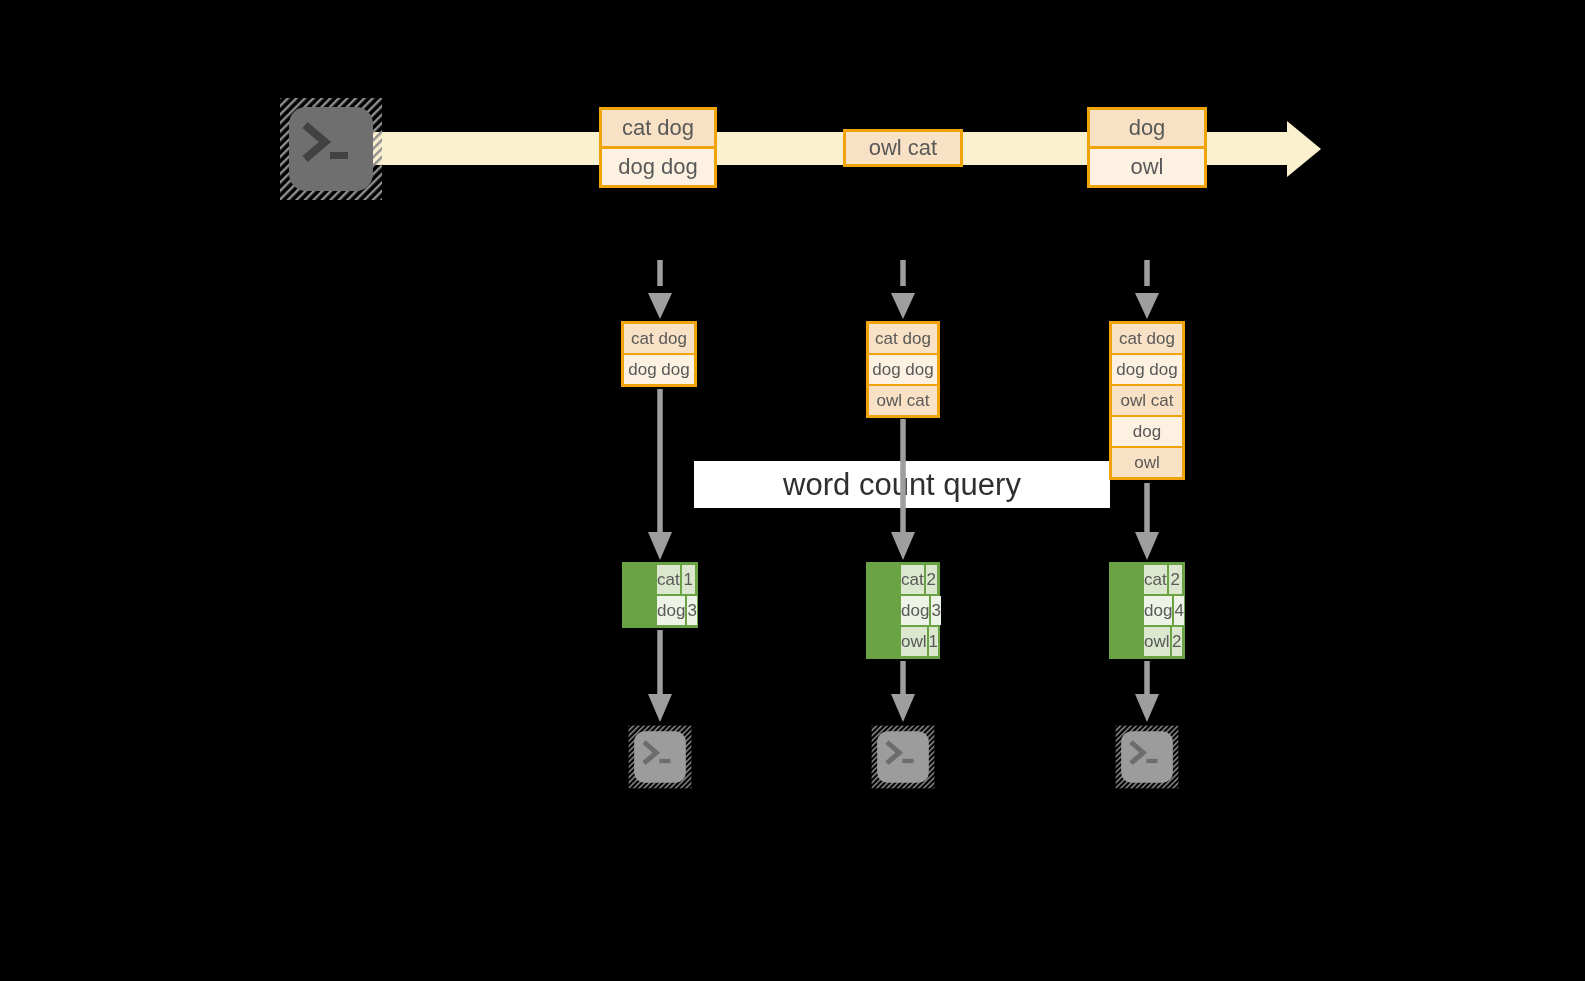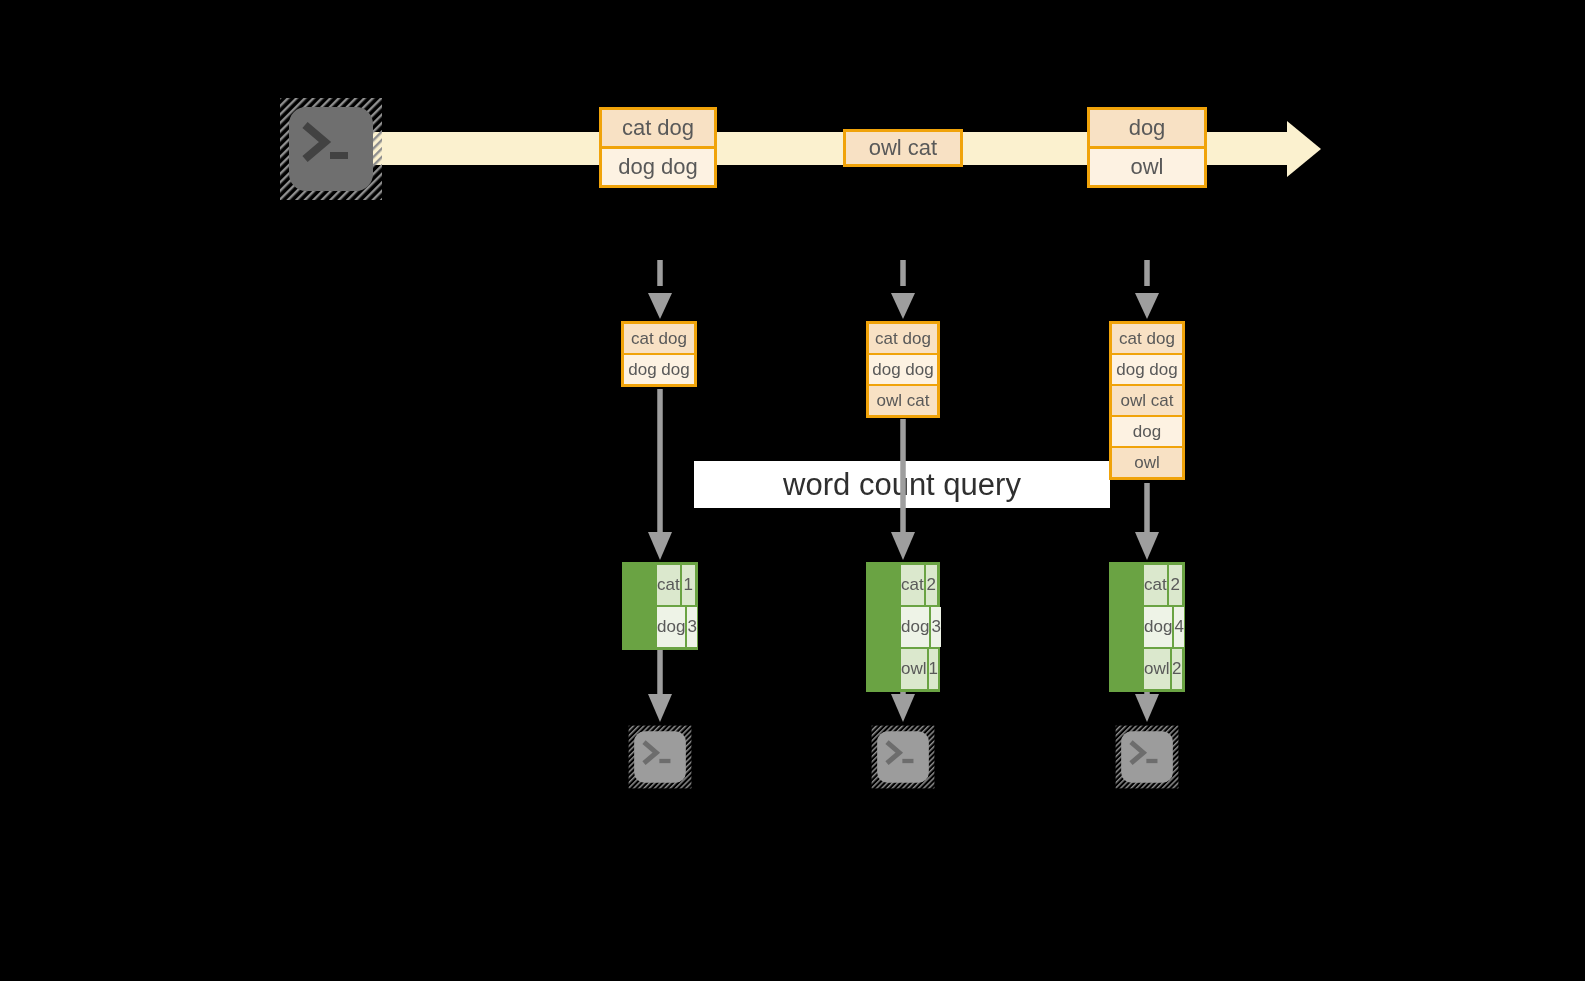--- a/index.html
+++ b/index.html
@@ -24,21 +24,21 @@
   .stream-box.single .orow{height:32px;}
   .stream-box .orow + .orow{margin-top:3px;}
   .state-box .orow{height:29px;font-size:17px;}
   .state-box .orow + .orow{margin-top:2px;}
   .tA{background:var(--peach,#f8e1c4);}
   .tB{background:var(--cream,#fdf2e2);}
 
   
   .count-table{position:absolute;box-sizing:border-box;border:3px solid var(--green,#6aa343);
                background:var(--green,#6aa343);z-index:4;}
-  .crow{display:flex;height:40px;margin-left:32px;}
+  .crow{display:flex;height:29px;margin-left:32px;}
   .crow + .crow{margin-top:2px;}
   .cword{flex:1;display:flex;align-items:center;justify-content:center;
          font-size:17px;color:var(--boxtext,#595959);}
   .cnum{width:24px;margin-left:2px;display:flex;align-items:center;justify-content:center;
         font-size:17px;color:var(--boxtext,#595959);}
   .gA .cword,.gA .cnum{background:var(--greena,#dbe8cd);}
   .gB .cword,.gB .cnum{background:var(--greenb,#eef3e7);}
 
   
   .query-label{position:absolute;left:694px;top:461px;width:416px;height:47px;

